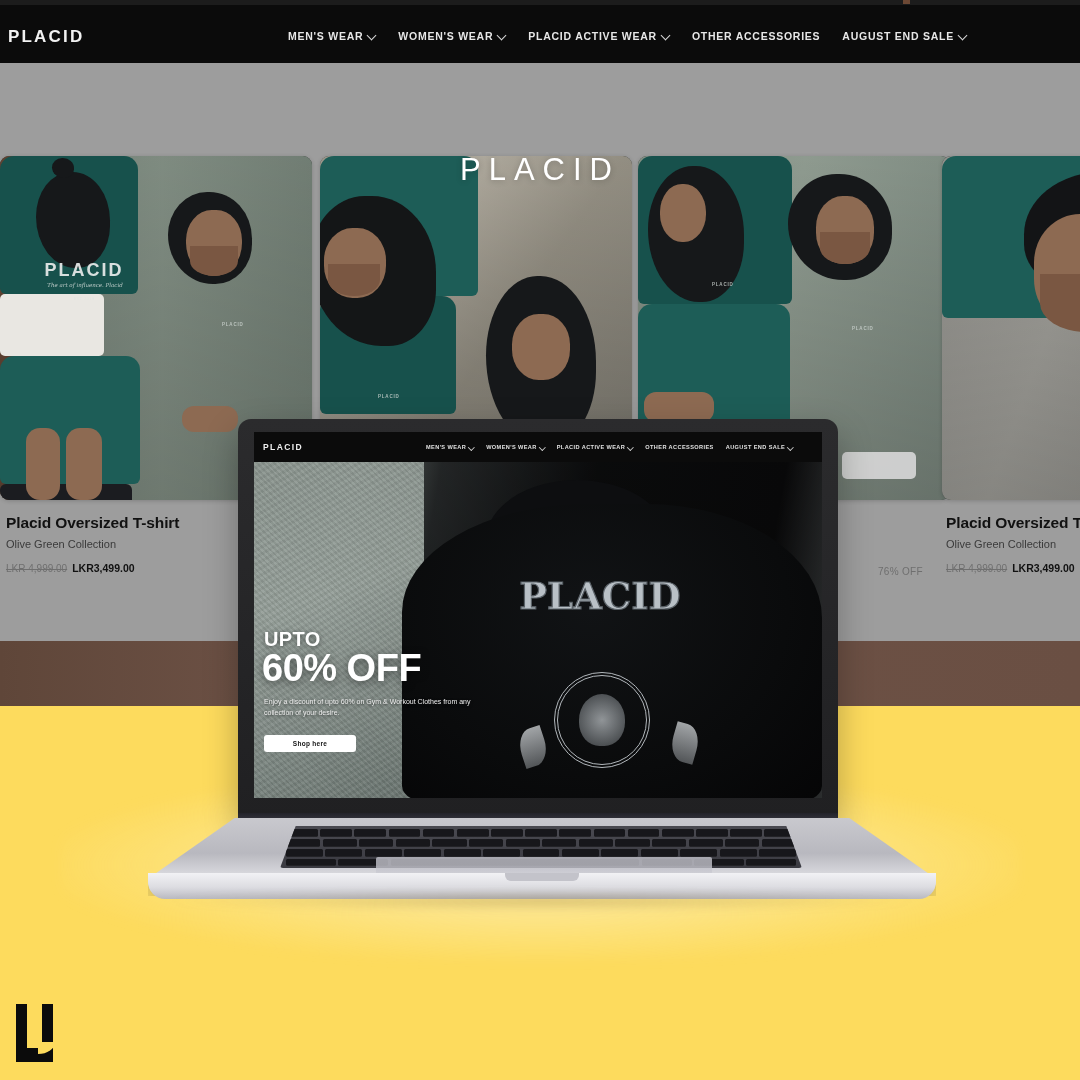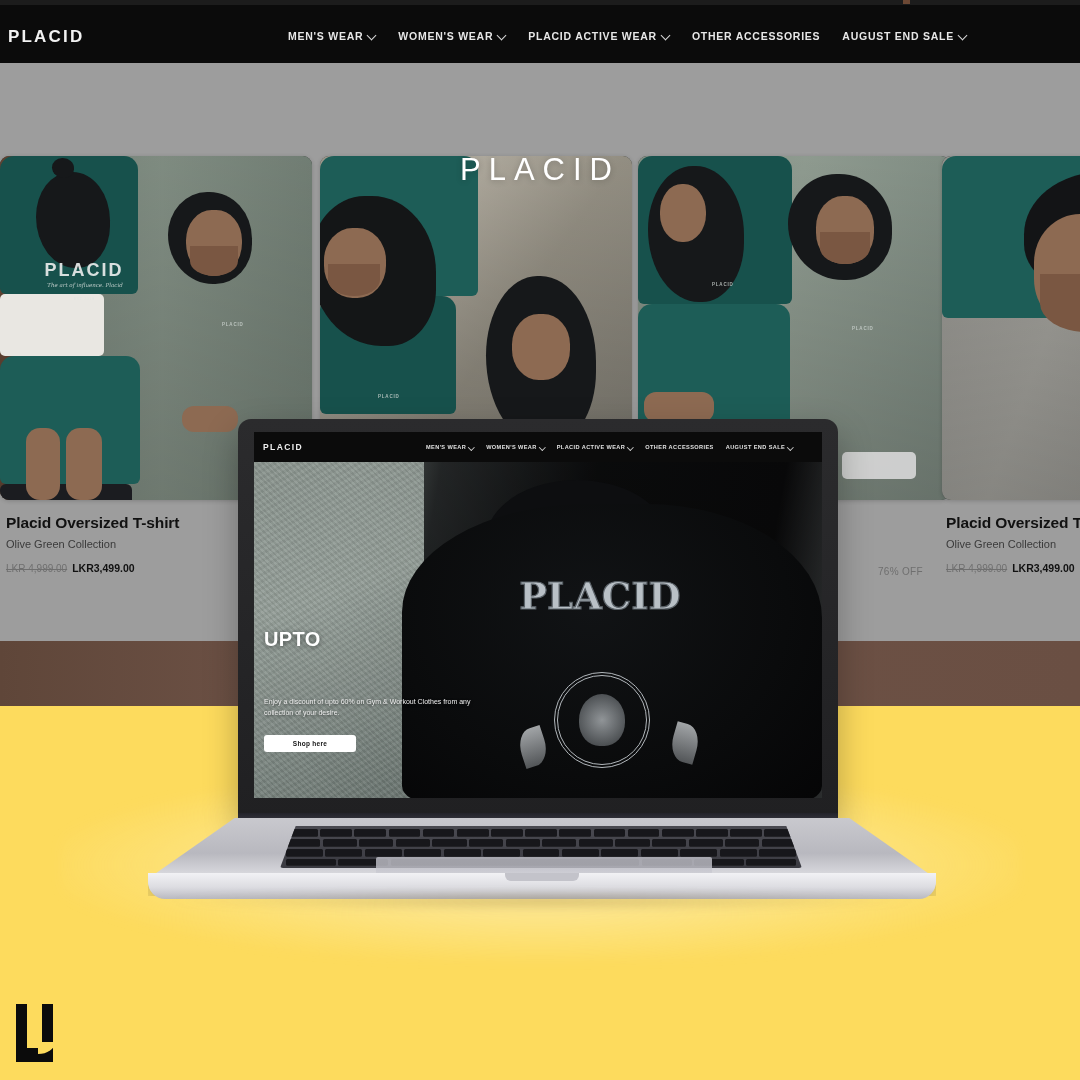--- a/index.html
+++ b/index.html
@@ -509,20 +509,21 @@
         <div class="hoodie"></div>
         <div class="varsity">
           <span>PLACID</span>
         </div>
         <div class="medallion"></div>
         <div class="leaf leafL"></div>
         <div class="leaf leafR"></div>
       </div>
 
       <div class="hero-upto">UPTO</div>
+      <div class="hero-off">60% OFF</div>
       <div class="hero-desc">Enjoy a discount of upto 60% on Gym &amp; Workout Clothes from any collection of your desire.</div>
       <div class="shop-btn">Shop here</div>
 
       <div class="lnav">
         <div class="lbrand">PLACID</div>
         <div class="lnav-items">
           <div class="lnav-item">
             <span>MEN'S WEAR</span>
             <span class="lchev"></span>
           </div>

